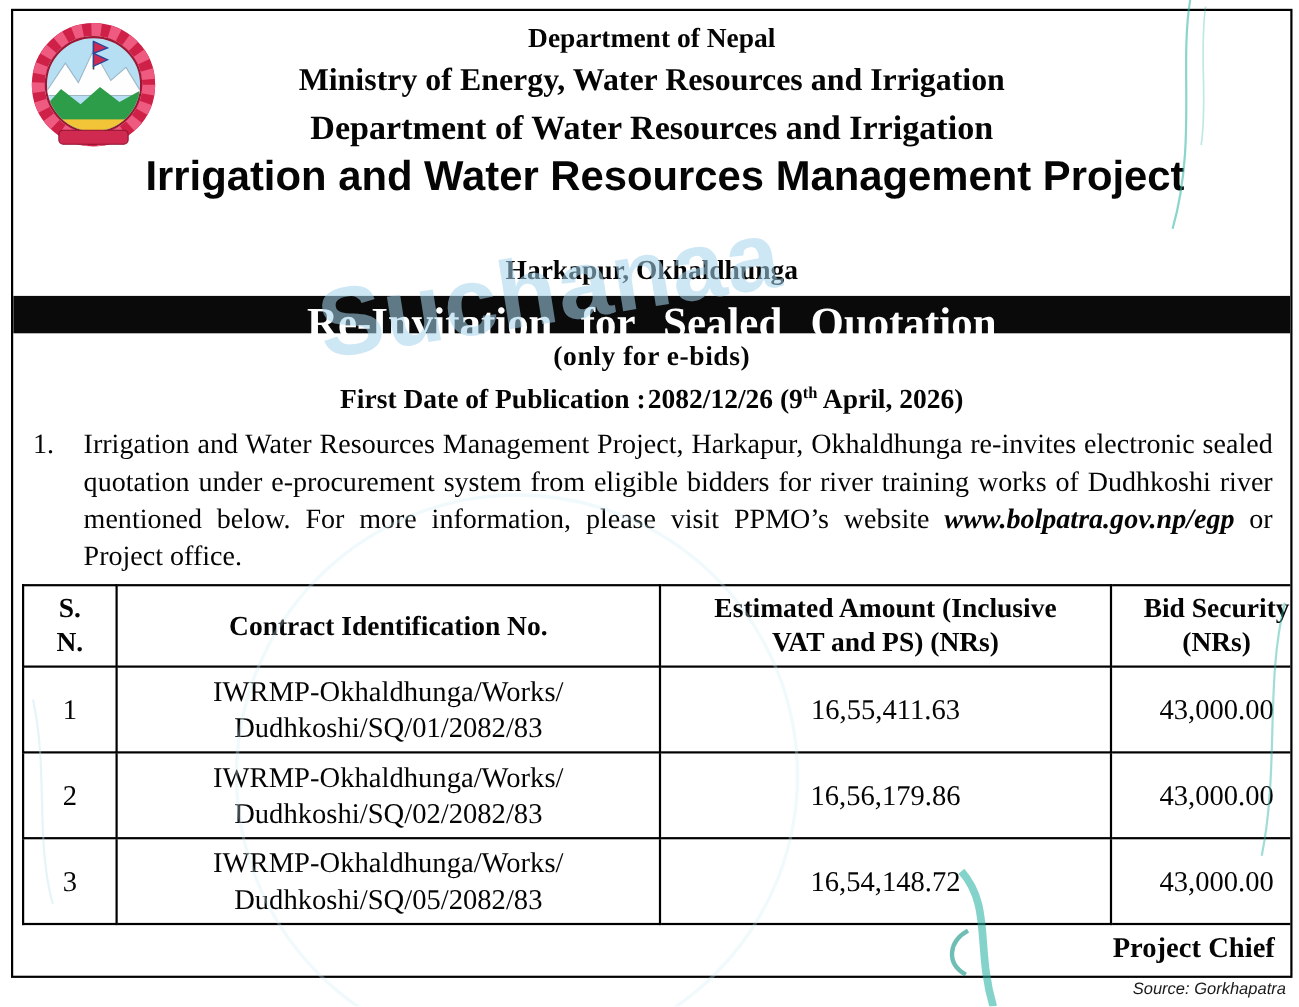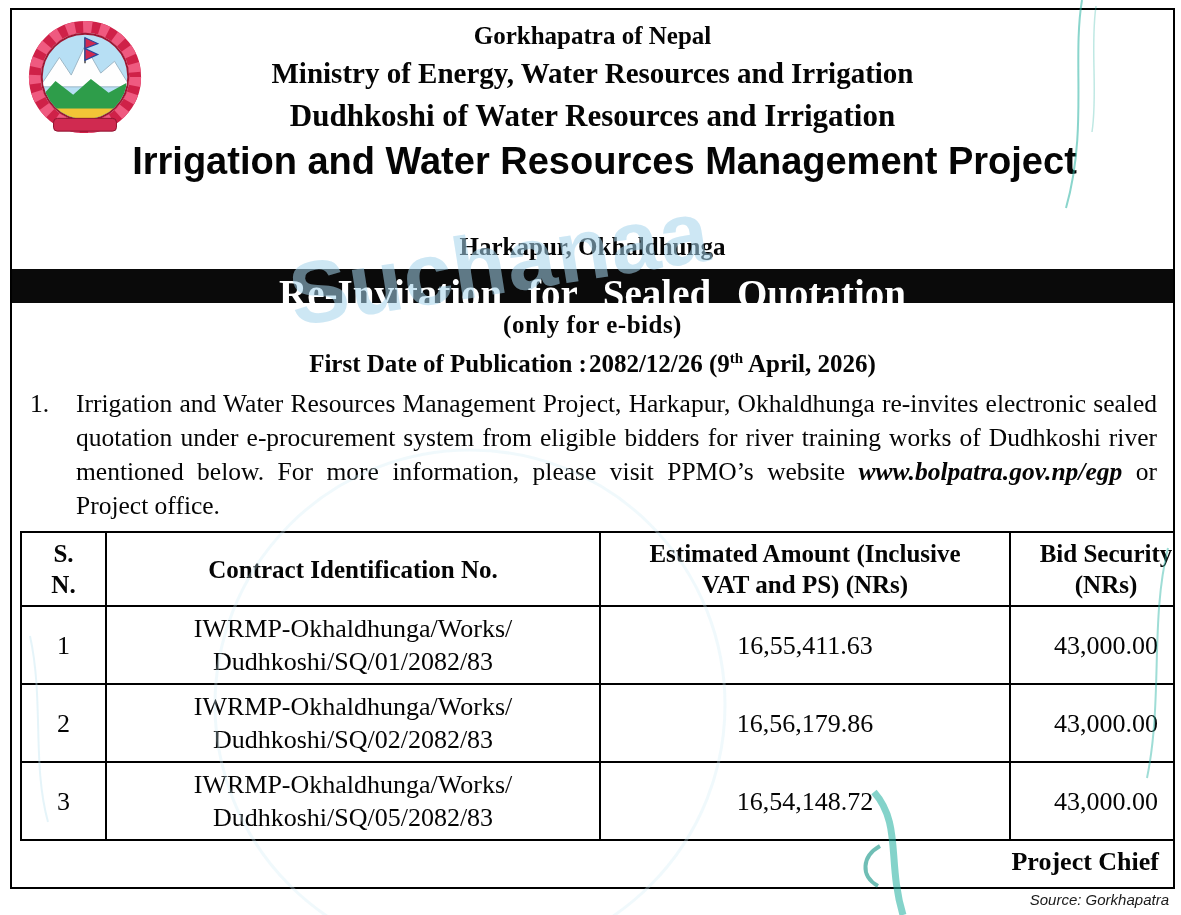--- a/index.html
+++ b/index.html
@@ -74,23 +74,23 @@
           <g clip-path="url(#emclip)">
             <polygon points="16,70 36,40 48,58 62,28 78,56 92,44 108,70 16,70" fill="#fefefe" stroke="#9db7c6" stroke-width="1"></polygon>
             <polygon points="14,84 32,64 50,78 68,62 86,76 104,66 110,104 14,104" fill="#2e9d4a"></polygon>
             <rect x="14" y="92" width="100" height="14" fill="#f2c437"></rect>
             <line x1="62" y1="20" x2="62" y2="46" stroke="#444" stroke-width="1.5"></line>
             <path d="M62 20 L75 26 L62 31 L75 37 L62 43 Z" fill="#d02a50" stroke="#27479e" stroke-width="1.2"></path>
           </g>
           <rect x="30" y="102" width="64" height="13" rx="4" fill="#d02a50" stroke="#8e1330" stroke-width="1"></rect>
         </svg>
       </div>
-      <div class="h-gov">Gorkhapatra of Nepal</div>
+      <div class="h-gov">Department of Nepal</div>
       <div class="h-ministry">Ministry of Energy, Water Resources and Irrigation</div>
-      <div class="h-department">Dudhkoshi of Water Resources and Irrigation</div>
+      <div class="h-department">Department of Water Resources and Irrigation</div>
       <div class="h-project">Irrigation and Water Resources Management Project</div>
       <div class="h-location">Harkapur, Okhaldhunga</div>
     </div>
 
     <div class="banner">
       <span>Re-Invitation for Sealed Quotation</span>
     </div>
 
     <div class="ebids">(only for e-bids)</div>
 

